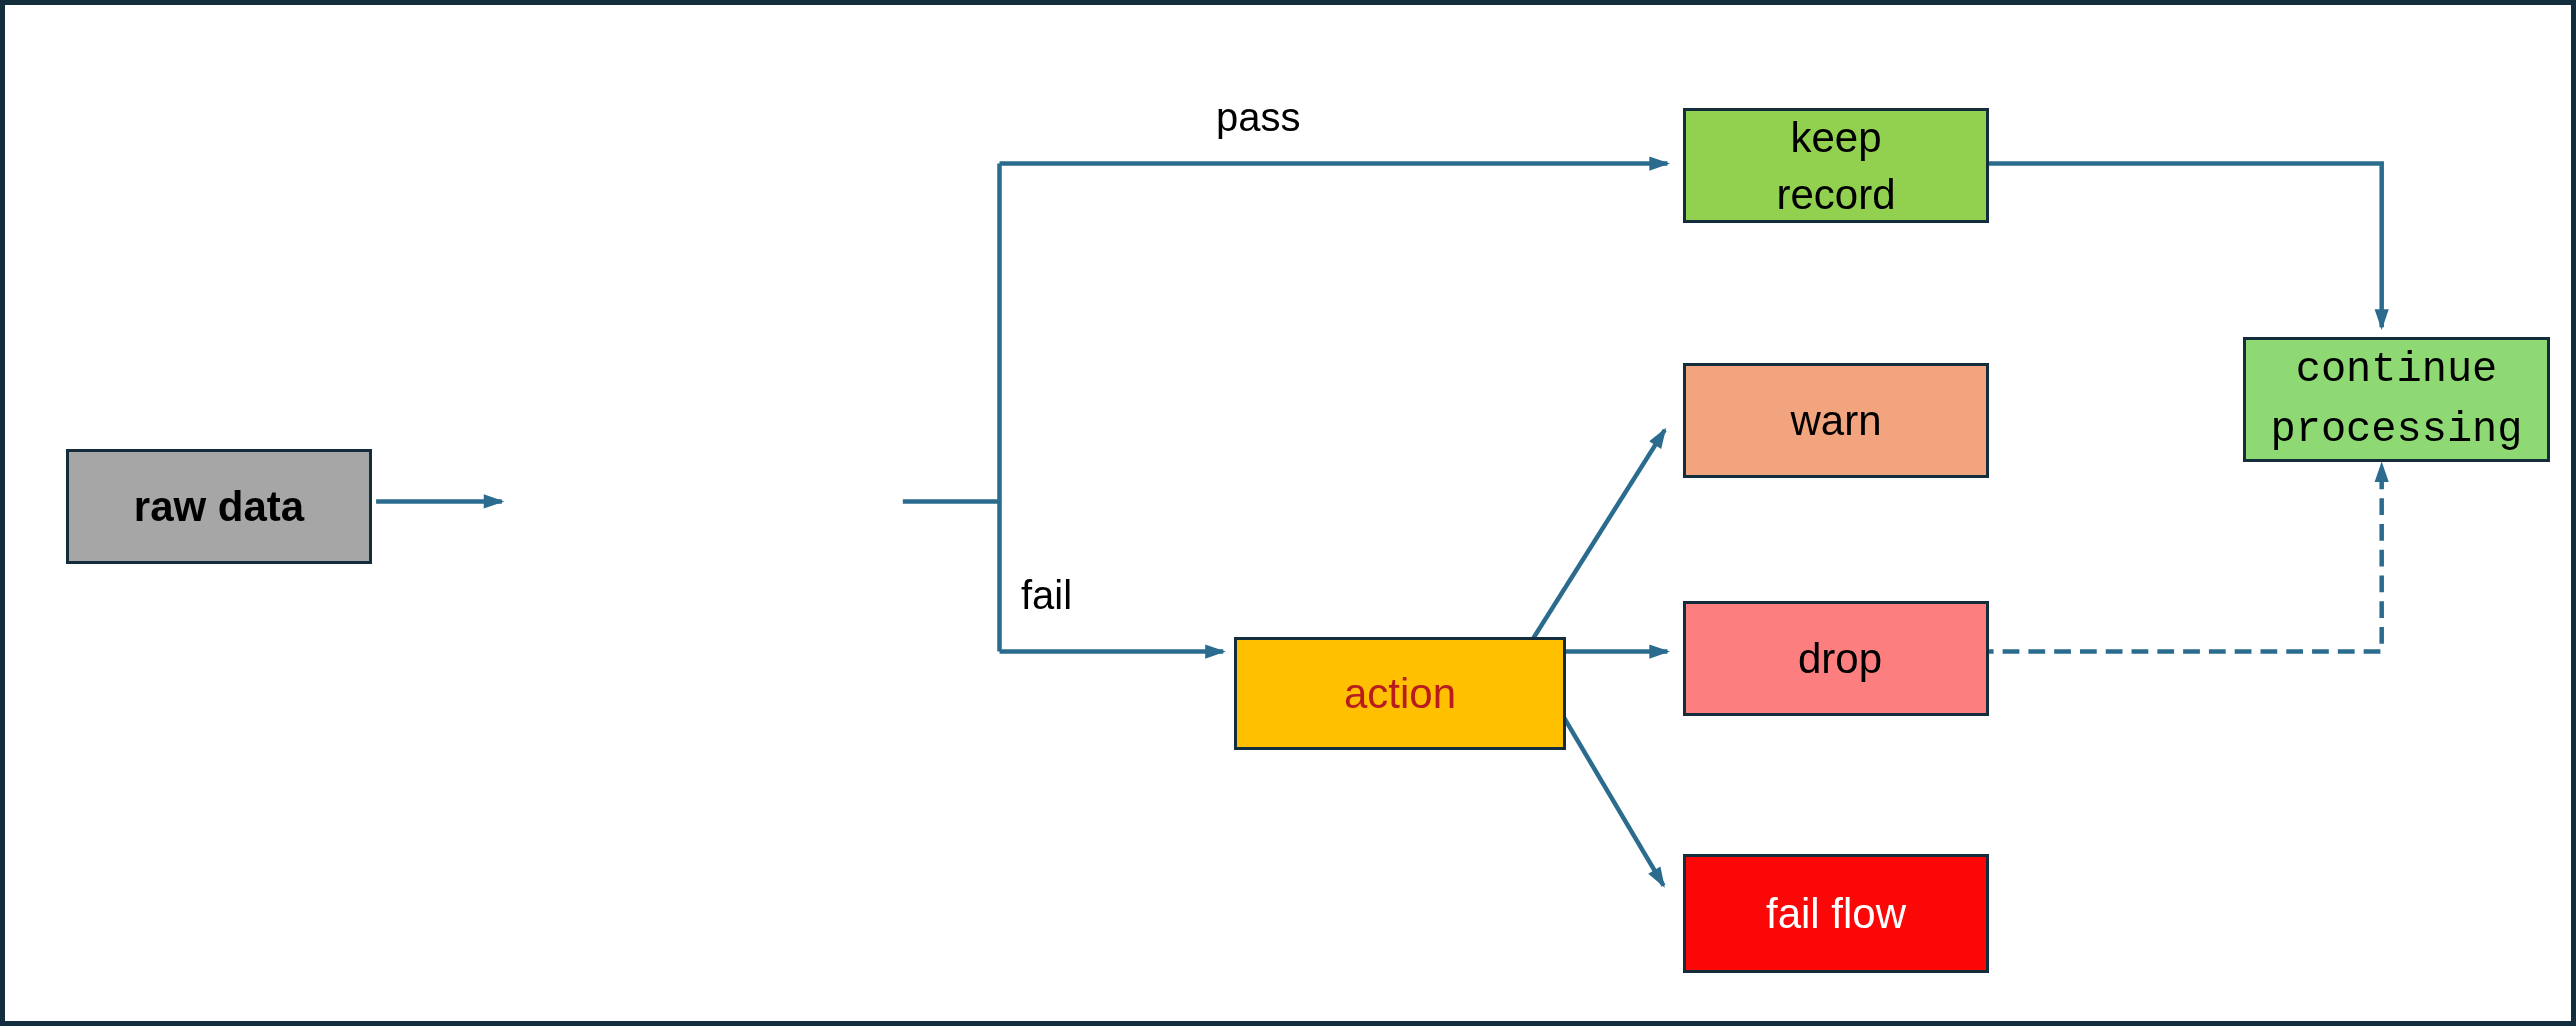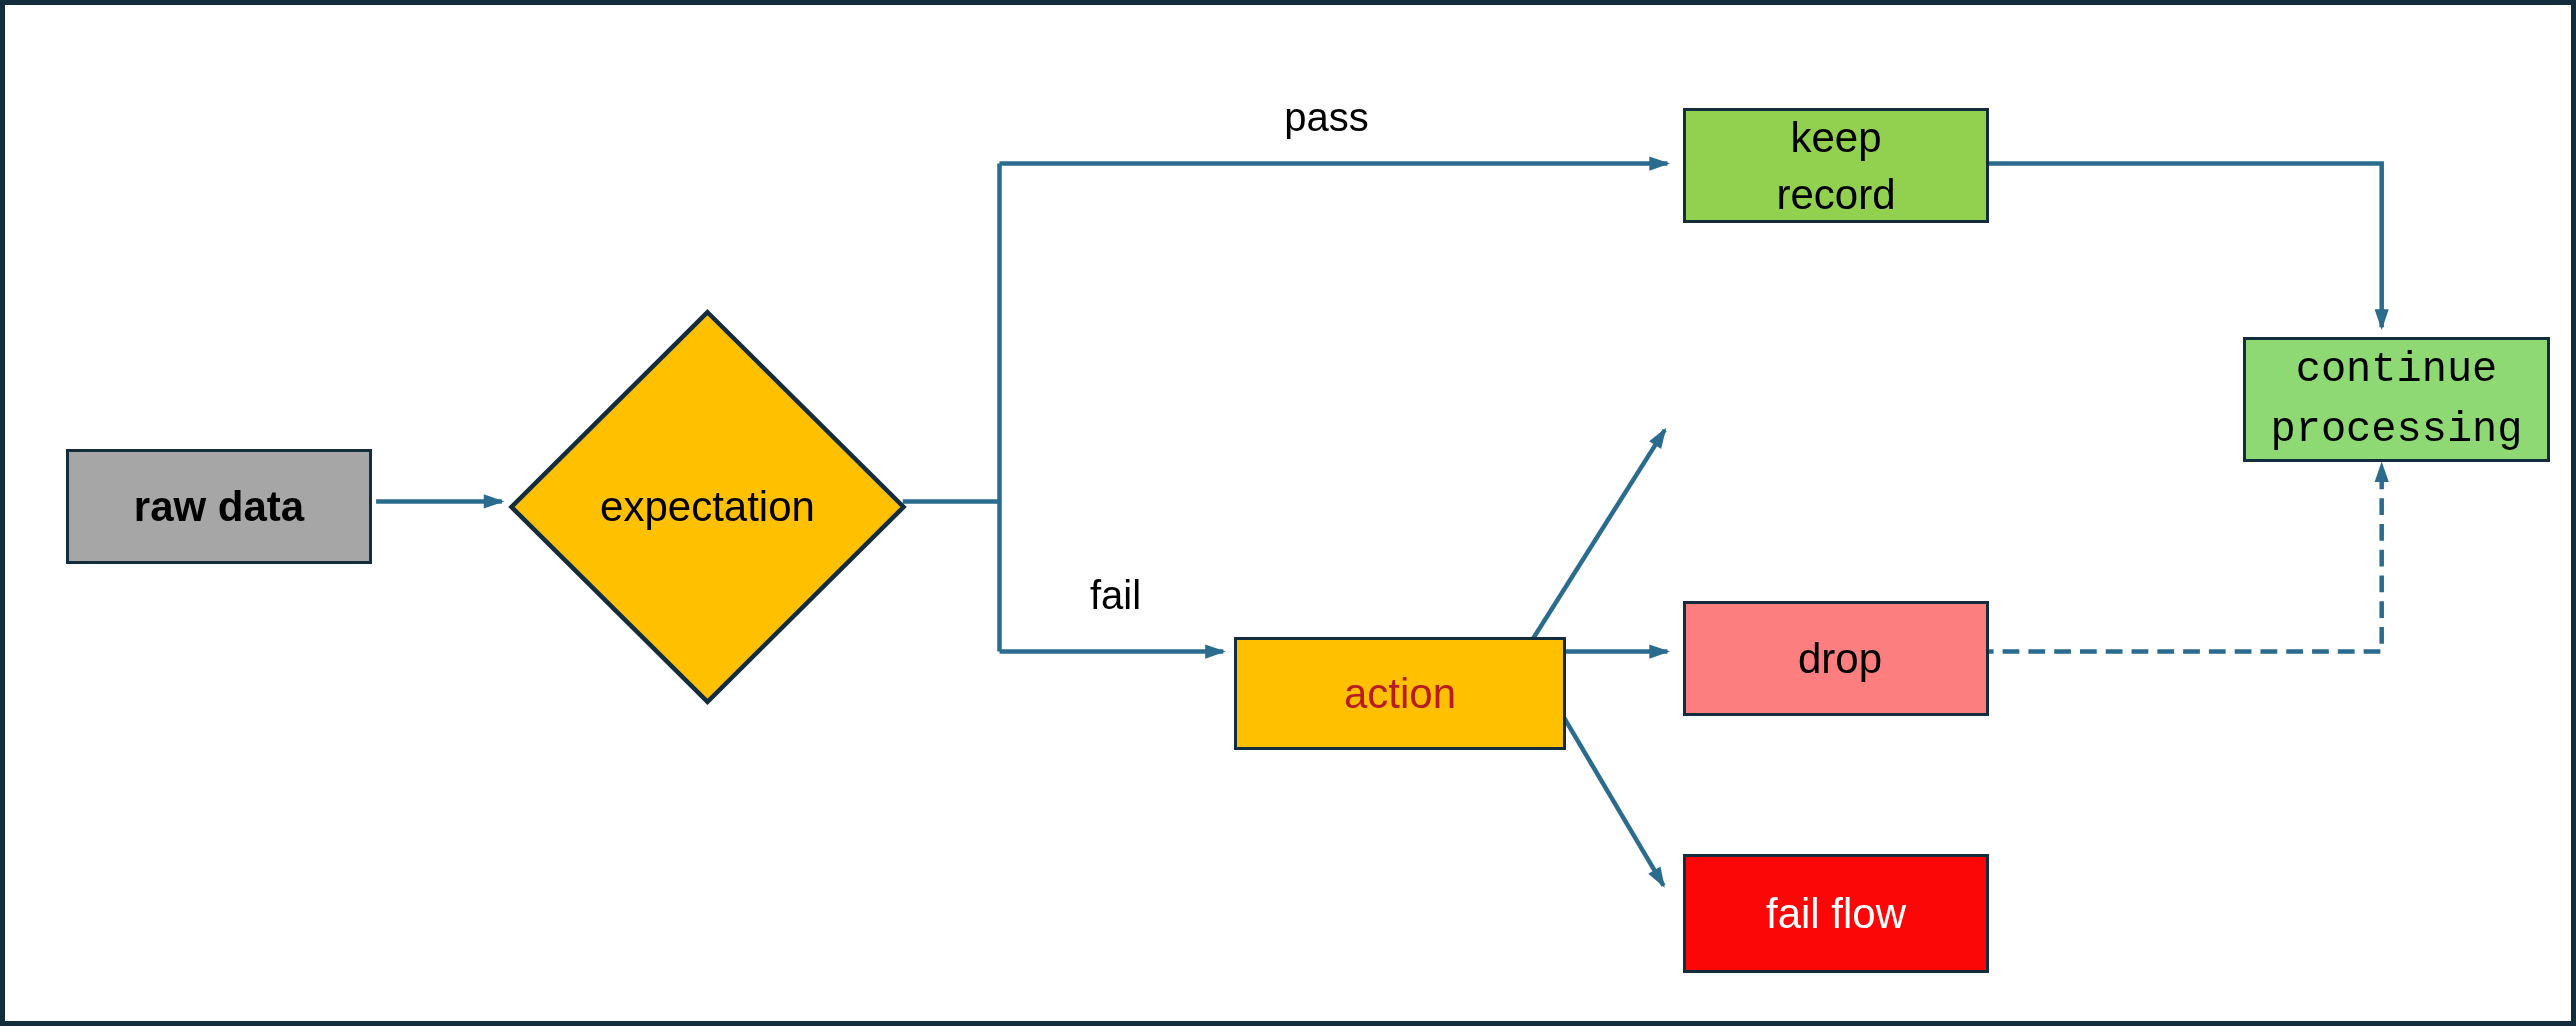--- a/index.html
+++ b/index.html
@@ -34,21 +34,21 @@
   .diamond-wrap{
     position:absolute;
     display:flex;align-items:center;justify-content:center;
   }
   .diamond-wrap svg{position:absolute;left:0;top:0;}
   .diamond-poly{stroke:var(--node_border,#132d3c);stroke-width:7;stroke-linejoin:miter;}
   .diamond-lbl{position:relative;font-size:42px;color:#000;}
   .edge-label{
     position:absolute;
     font-size:40px;line-height:59px;height:59px;
-    color:#000;text-align:center;
+    color:#000;
   }
 </style>
 </head>
 <body>
 
 <div id="canvas" style="background-color: rgb(255, 255, 255); border-color: rgb(19, 45, 60);">
 
   <svg id="edges" viewBox="0 0 3955 1576">
     <defs>
       <marker id="arrowhead" markerUnits="userSpaceOnUse" markerWidth="36" markerHeight="30" refX="30" refY="15" orient="auto">
@@ -63,41 +63,38 @@
     <path class="edge" d="M 2345 1003 L 2562 659" marker-end="url(#arrowhead)"></path>
     <path class="edge" d="M 2345 1003 H 2566" marker-end="url(#arrowhead)"></path>
     <path class="edge" d="M 2345 1003 L 2560 1366" marker-end="url(#arrowhead)"></path>
     <path class="edge dashed" d="M 3046 1003 H 3674 V 712" marker-end="url(#arrowhead)"></path>
   </svg>
 
   <div class="node" style="left: 61px; top: 444px; width: 306px; height: 115px; background-color: rgb(166, 166, 166); color: rgb(0, 0, 0); font-weight: bold;">
     <span>raw data</span>
   </div>
 
-  <div class="diamond-wrap" style="left:503px;top:304px;width:399px;height:396px">
-    <svg width="399" height="396" viewBox="0 0 612 608">
-      <polygon class="diamond-poly" points="306,5 607,304 306,603 5,304" style="fill: rgb(255, 192, 0);"></polygon>
-    </svg>
-    <span class="diamond-lbl" style="color: rgb(0, 0, 0);">expectation</span>
-  </div>
 
   <div class="node" style="left: 1678px; top: 103px; width: 306px; height: 115px; background-color: rgb(146, 208, 80); color: rgb(0, 0, 0);">
     <span>keep</span>
     <span>record</span>
   </div>
 
   <div class="node cp" style="left: 2238px; top: 332px; width: 307px; height: 125px; background-color: rgb(142, 217, 115); color: rgb(0, 0, 0); font-family: Liberation Mono, monospace;">
     <span>continue</span>
     <span>processing</span>
   </div>
 
   <div class="node" style="left: 1229px; top: 632px; width: 332px; height: 113px; background-color: rgb(255, 192, 0); color: #b91c1c;">
     <span>action</span>
   </div>
 
+  <div class="node" style="left: 1678px; top: 358px; width: 306px; height: 115px; background-color: rgb(242, 164, 126); color: rgb(0, 0, 0);">
+    <span>warn</span>
+  </div>
 
   <div class="node" style="left: 1678px; top: 596px; width: 306px; height: 115px; background-color: rgb(253, 126, 126); color: rgb(0, 0, 0); padding-left: 8px;">
     <span>drop</span>
   </div>
 
   <div class="node" style="left: 1678px; top: 849px; width: 306px; height: 119px; background-color: rgb(251, 7, 7); color: rgb(255, 255, 255);">
     <span>fail flow</span>
   </div>
 
   <div class="edge-label" style="left:1211px;top:83px;width:221px">pass</div>

